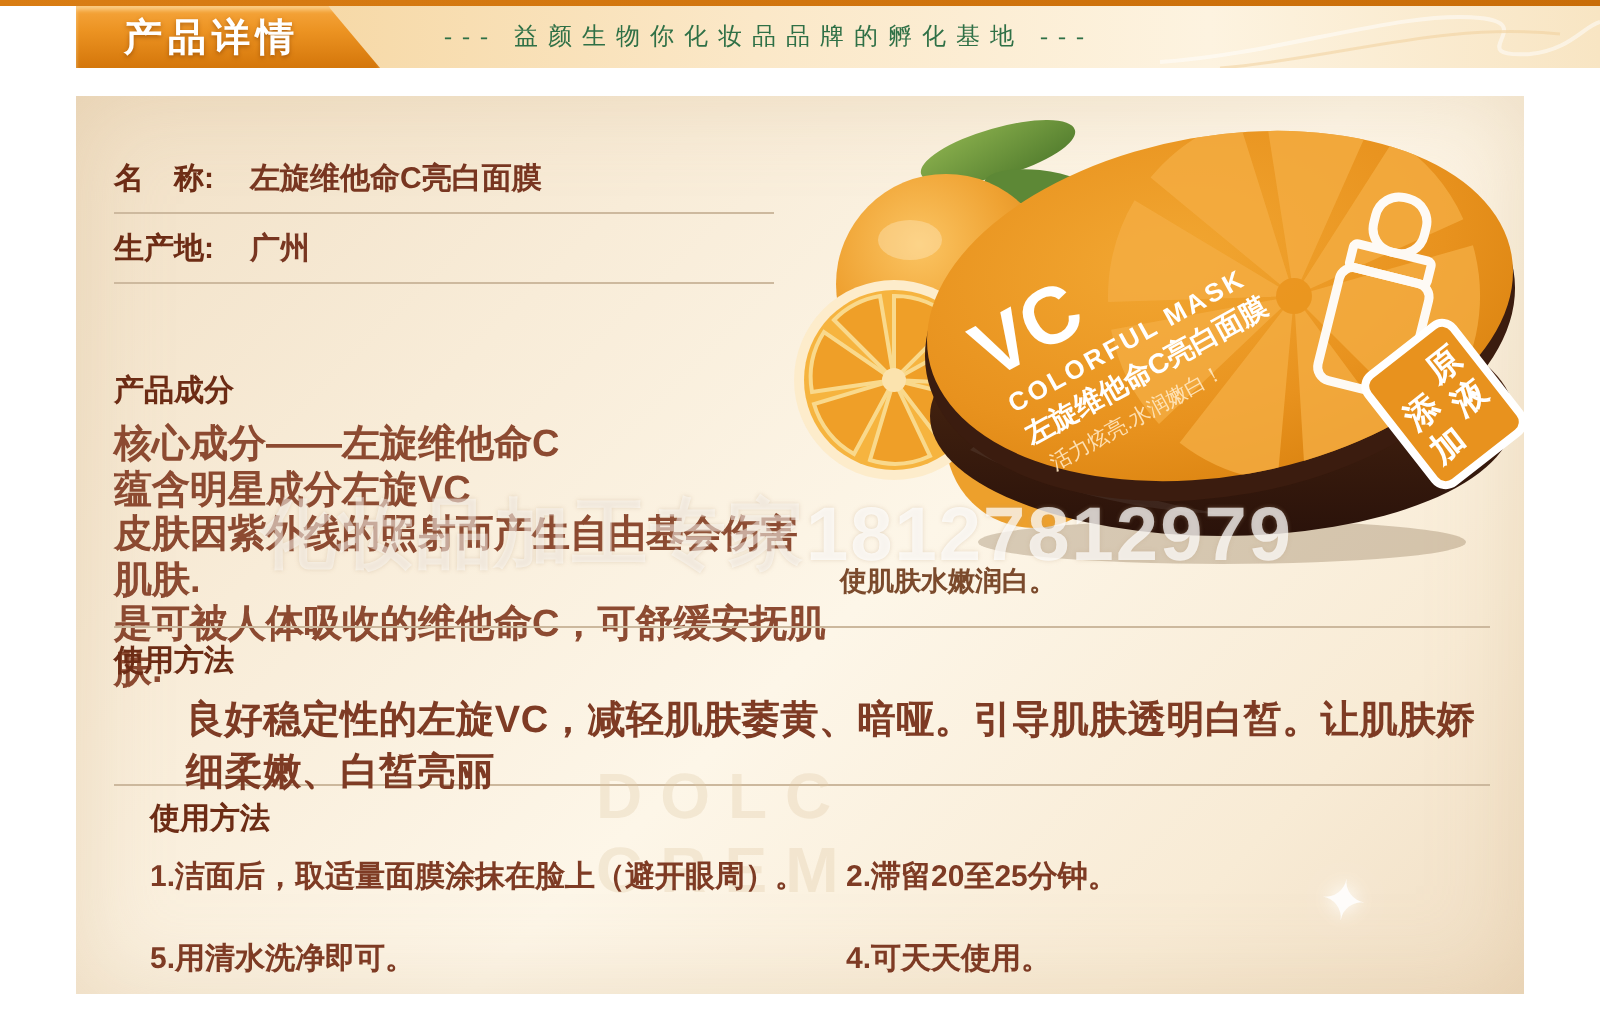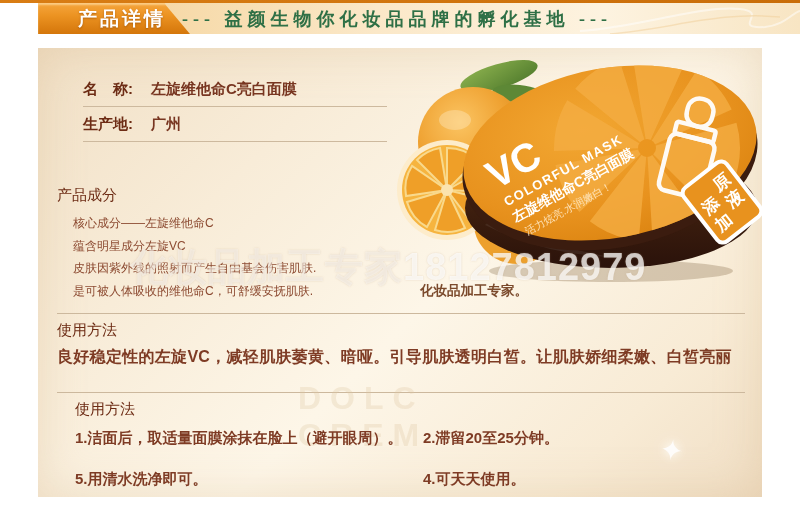--- a/index.html
+++ b/index.html
@@ -6,68 +6,68 @@
   body { background:#ffffff; font-family:"Liberation Sans", sans-serif; }
   .page { position:relative; width:800px; height:515px; background:#ffffff; overflow:hidden; }
 
   
   .top-line { position:absolute; left:0; top:0; width:800px; height:3px;
               background:linear-gradient(90deg,#d97d14,#c96d08); }
   .header { position:absolute; left:0; top:3px; width:800px; height:31px; }
   .slogan-strip { position:absolute; left:150px; top:0; right:0; height:31px;
                   background:linear-gradient(90deg,#f6d8a5 0%, #fbe8c8 35%, #fdf3e0 70%, #f8e5c3 100%);
                   display:flex; align-items:center; padding-left:32px; overflow:hidden; }
-  .slogan-text { font-family:"Liberation Serif", serif; font-size:18px; font-weight:700;
-                 color:#2f7046; letter-spacing:5px; white-space:nowrap; position:relative; z-index:2; }
+  .slogan-text { font-family:"Liberation Serif", serif; font-size:12px; font-weight:400;
+                 color:#2f7046; letter-spacing:5px; white-space:nowrap; position:relative; z-index:2;margin-left:40px; }
   .slogan-decor { position:absolute; right:0; top:0; height:31px; width:220px; z-index:1; opacity:.6; }
   .banner-flag { position:absolute; left:38px; top:0; width:152px; height:31px; z-index:3;
                  background:linear-gradient(180deg,#f6a63d 0%, #ec9322 40%, #d4760a 100%);
                  clip-path:polygon(0 0, calc(100% - 26px) 0, 100% 100%, 0 100%);
-                 display:flex; align-items:center; justify-content:flex-start; padding-left:40px;
+                 display:flex; align-items:center; justify-content:flex-start; padding-left:24px;
                  box-shadow:inset 0 2px 2px rgba(255,230,180,.6); }
   .banner-label { color:#ffffff; font-size:19px; font-weight:bold; letter-spacing:3px;
                   text-shadow:0 1px 2px rgba(130,60,0,.55); }
 
   
   .card { position:absolute; left:38px; top:48px; width:724px; height:449px;
           background:linear-gradient(135deg,#f1e0c6 0%, #f8ecd8 28%, #fdf6e8 55%, #f8ebd5 82%, #f0dec4 100%);
           box-shadow:inset 0 0 45px rgba(212,180,138,.35); }
 
   
   .info { position:absolute; left:19px; top:24px; width:330px; }
   .info-row { display:flex; align-items:center; padding:8px 0 7px 0;
-              border-bottom:1px solid #cdb99e;margin-left:26px; }
+              border-bottom:1px solid #cdb99e; }
   .info-label { width:68px; font-size:15px; font-weight:bold; color:#6d2c15; white-space:pre; }
   .info-value { font-size:15px; font-weight:bold; color:#783621; }
 
   
   .ingredients { position:absolute; left:19px; top:138px; width:360px; }
-  .section-title { font-size:15px; font-weight:normal; color:#6d2c15; }
+  .section-title { font-size:15px; font-weight:bold; color:#6d2c15; }
   .ing-lines { margin-top:7px; }
-  .ing-line { font-size:12px; font-weight:normal; color:#8c4a31; line-height:22.5px;margin-left:16px; }
+  .ing-line { font-size:19px; font-weight:bold; color:#8c4a31; line-height:22.5px; }
 
   
   .product-svg { position:absolute; left:357px; top:2px; width:372px; height:245px; }
   .caption { position:absolute; left:382px; top:234px; font-size:13.5px; font-weight:bold; color:#7b4a2c; }
 
   
   .watermark { position:absolute; left:92px; top:194px; font-size:38px; font-weight:bold;
                white-space:nowrap; letter-spacing:1px; color:rgba(255,255,255,.45);
                text-shadow:0 0 2px rgba(190,160,130,.35); z-index:5; pointer-events:none; }
   .watermark .wm-phone { color:rgba(255,255,255,.72); }
   .watermark-bg { position:absolute; left:260px; top:332px; font-size:32px; font-weight:bold;
                   letter-spacing:9px; line-height:37px; color:rgba(222,198,162,.30);
                   z-index:1; pointer-events:none; }
 
   
   .divider { position:absolute; left:19px; right:17px; border-top:1px solid #ccb89d; }
   .divider-1 { top:265px; }
   .divider-2 { top:344px; }
   .features { position:absolute; left:19px; top:273px; right:10px; z-index:2; }
-  .features-text { margin-top:7px; font-size:16px; font-weight:bold; color:#7e3b24; letter-spacing:.3px; }
+  .features-text { margin-top:7px; font-size:19px; font-weight:bold; color:#7e3b24; letter-spacing:.3px;margin-left:36px; }
   .usage { position:absolute; left:37px; top:352px; right:14px; z-index:2; }
   .usage-grid { margin-top:10px; display:grid; grid-template-columns:348px 1fr; row-gap:22px; }
   .usage-step { font-size:15px; font-weight:bold; color:#7e3b24; }
 
   .sparkle { position:absolute; left:622px; top:386px; font-size:28px; color:#ffffff;
              opacity:.9; text-shadow:0 0 8px rgba(255,255,255,.95), 0 0 16px rgba(255,255,255,.6);
              transform:rotate(8deg); z-index:3; }
   .sparkle::before { content:"✦"; }
 </style>
 </head>
@@ -200,21 +200,21 @@
         <rect x="0" y="0" width="54" height="68" rx="7" fill="#e8921e" stroke="#ffffff" stroke-width="4"></rect>
         <g fill="#ffffff" font-size="17" font-weight="bold" text-anchor="middle">
           <text x="39" y="24">原</text>
           <text x="39" y="45">液</text>
           <text x="16" y="36">添</text>
           <text x="16" y="57">加</text>
         </g>
       </g>
     </svg>
 
-    <div class="caption">化妆品加工专家。</div>
+    <div class="caption">使肌肤水嫩润白。</div>
 
     <div class="watermark">
       <span>化妆品加工专家</span><span class="wm-phone">18127812979</span>
     </div>
 
     <div class="divider divider-1"></div>
     <div class="features">
       <div class="section-title">使用方法</div>
       <div class="features-text">良好稳定性的左旋VC，减轻肌肤萎黄、暗哑。引导肌肤透明白皙。让肌肤娇细柔嫩、白皙亮丽</div>
     </div>

